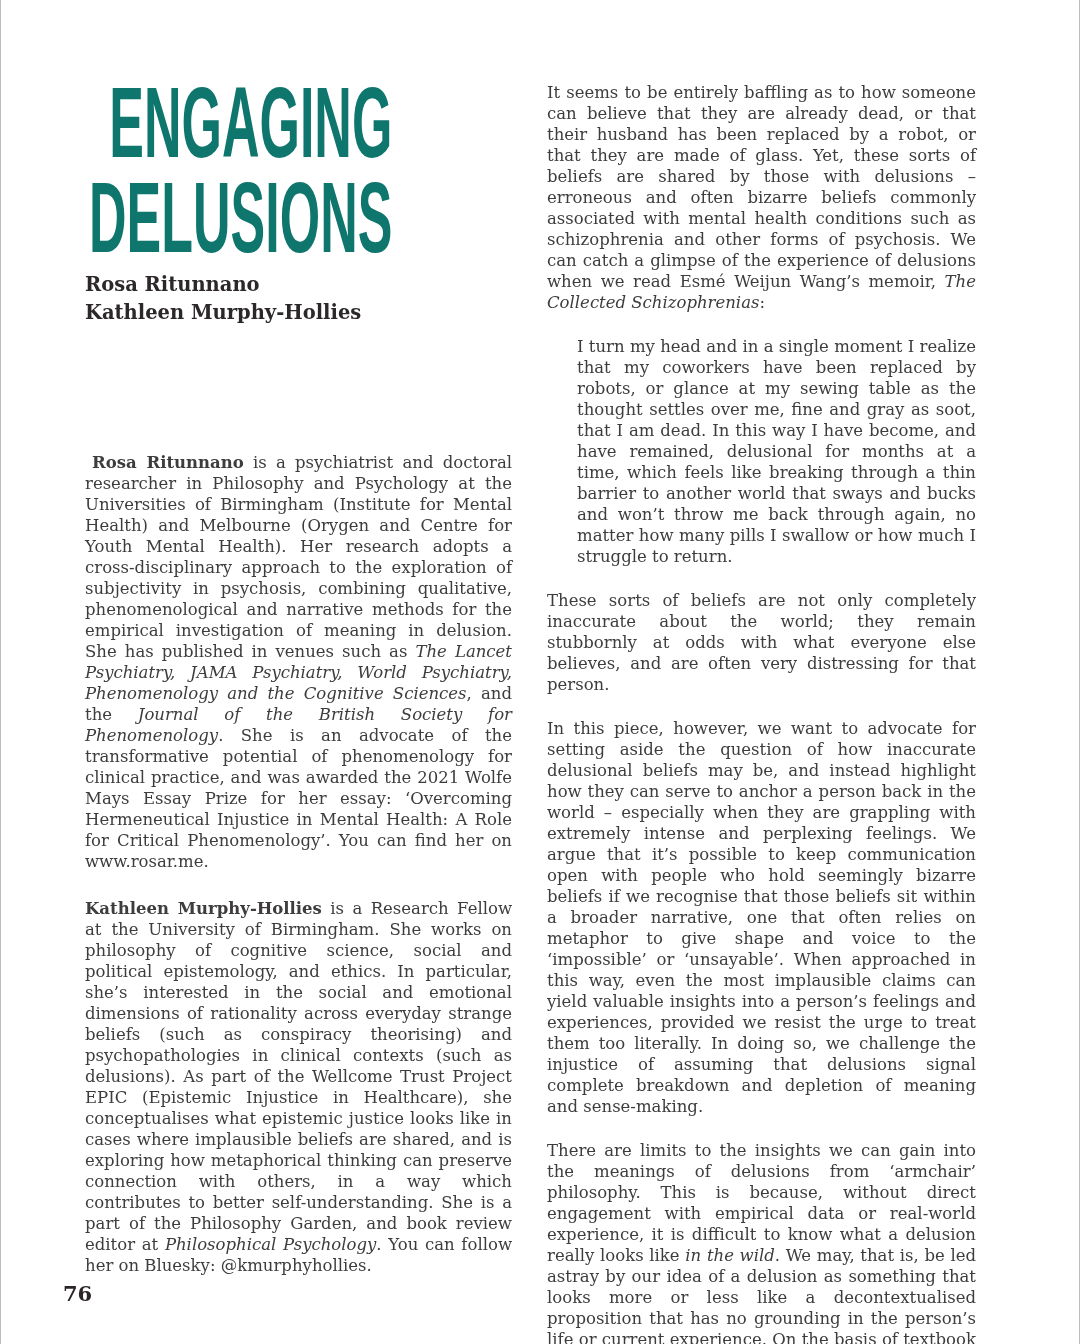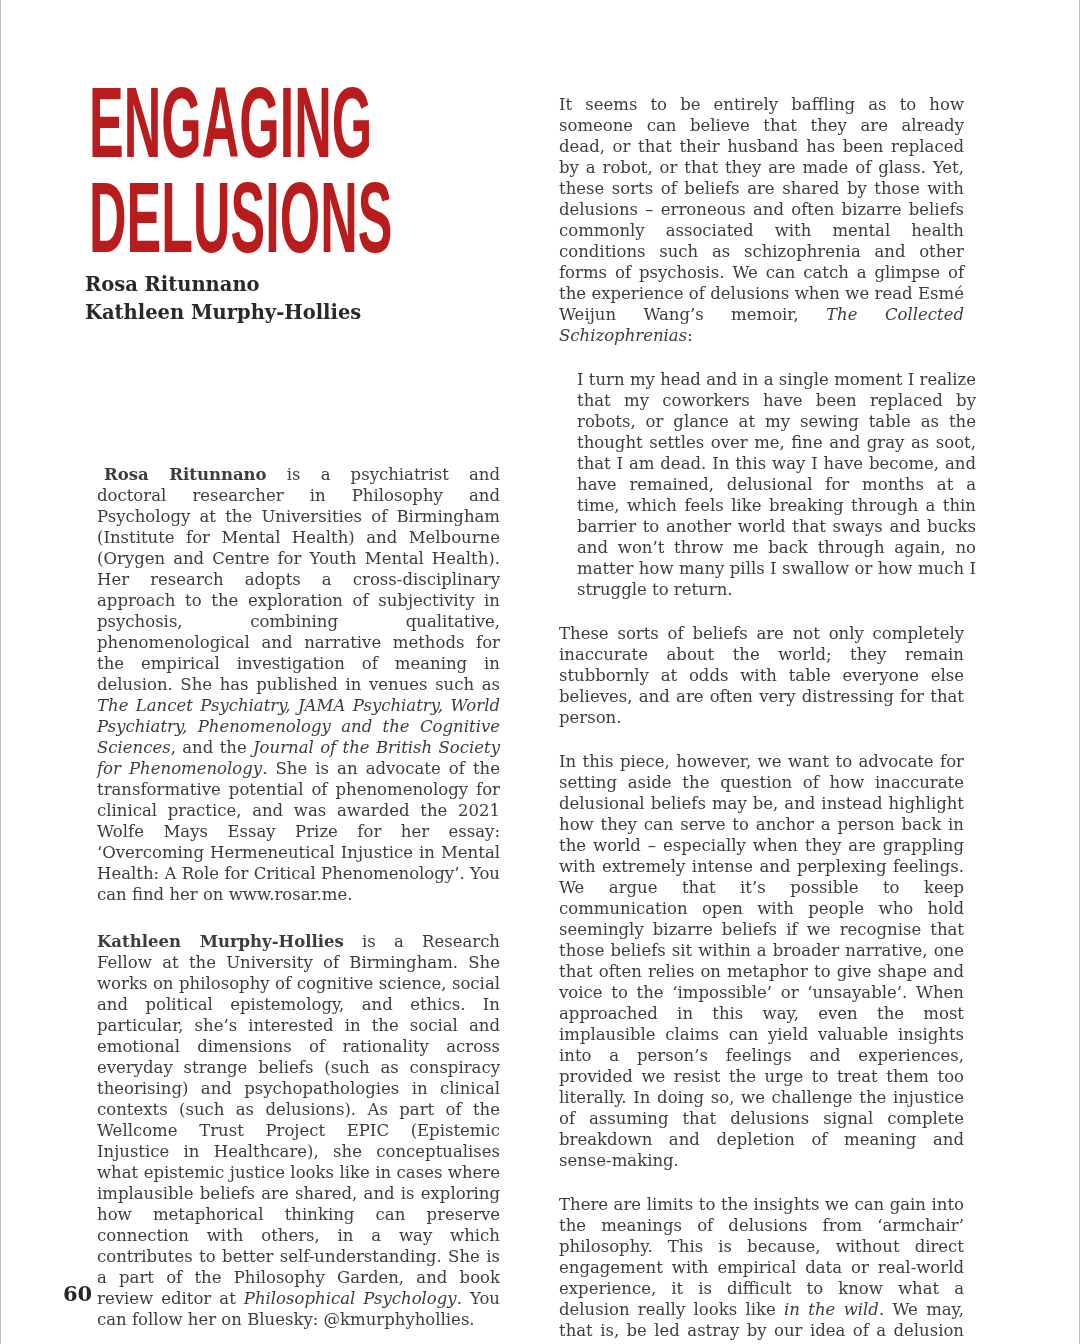--- a/index.html
+++ b/index.html
@@ -18,22 +18,23 @@
   
   .title {
     position: absolute;
     left: 88px;
     top: 75px;
     margin: 0;
     font-family: "Liberation Sans", sans-serif;
     font-weight: 700;
     font-size: 100px;
     line-height: 95px;
-    color: #b91c1c;
+    color: #0f766e;
     letter-spacing: 0;
+    text-align: right;
   }
   .title-line {
     display: block;
     white-space: nowrap;
     transform: scaleX(0.52);
     transform-origin: 0 0;
   }
 
   
   .authors {
@@ -41,21 +42,21 @@
     left: 84px;
     top: 271px;
     font-weight: 700;
     font-size: 19.5px;
     line-height: 28px;
     color: #2c2829;
   }
 
   
   .body-par {
-    margin: 12px;
+    margin: 0;
     font-size: 16.5px;
     line-height: 21px;
     color: #3e3c3d;
     text-align: justify;
   }
 
   
   .bios {
     position: absolute;
     left: 84px;
@@ -104,20 +105,20 @@
   </div>
 
   <div class="bios">
     <p class="body-par first"><span style="font-weight: bold;">Rosa Ritunnano</span><span> is a psychiatrist and doctoral researcher in Philosophy and Psychology at the Universities of Birmingham (Institute for Mental Health) and Melbourne (Orygen and Centre for Youth Mental Health). Her research adopts a cross-disciplinary approach to the exploration of subjectivity in psychosis, combining qualitative, phenomenological and narrative methods for the empirical investigation of meaning in delusion. She has published in venues such as </span><span style="font-style: italic;">The Lancet Psychiatry, JAMA Psychiatry, World Psychiatry, Phenomenology and the Cognitive Sciences</span><span>, and the </span><span style="font-style: italic;">Journal of the British Society for Phenomenology</span><span>. She is an advocate of the transformative potential of phenomenology for clinical practice, and was awarded the 2021 Wolfe Mays Essay Prize for her essay: ‘Overcoming Hermeneutical Injustice in Mental Health: A Role for Critical Phenomenology’. You can find her on www.rosar.me.</span></p>
     <p class="body-par"><span style="font-weight: bold;">Kathleen Murphy-Hollies</span><span> is a Research Fellow at the University of Birmingham. She works on philosophy of cognitive science, social and political epistemology, and ethics. In particular, she’s interested in the social and emotional dimensions of rationality across everyday strange beliefs (such as conspiracy theorising) and psychopathologies in clinical contexts (such as delusions). As part of the Wellcome Trust Project EPIC (Epistemic Injustice in Healthcare), she conceptualises what epistemic justice looks like in cases where implausible beliefs are shared, and is exploring how metaphorical thinking can preserve connection with others, in a way which contributes to better self-understanding. She is a part of the Philosophy Garden, and book review editor at </span><span style="font-style: italic;">Philosophical Psychology</span><span>. You can follow her on Bluesky: @kmurphyhollies.</span></p>
   </div>
 
   <div class="col-right">
     <p class="body-par"><span>It seems to be entirely baffling as to how someone can believe that they are already dead, or that their husband has been replaced by a robot, or that they are made of glass. Yet, these sorts of beliefs are shared by those with delusions – erroneous and often bizarre beliefs commonly associated with mental health conditions such as schizophrenia and other forms of psychosis. We can catch a glimpse of the experience of delusions when we read Esmé Weijun Wang’s memoir, </span><span style="font-style: italic;">The Collected Schizophrenias</span><span>:</span></p>
     <blockquote class="pull-quote body-par"><span>I turn my head and in a single moment I realize that my coworkers have been replaced by robots, or glance at my sewing table as the thought settles over me, fine and gray as soot, that I am dead. In this way I have become, and have remained, delusional for months at a time, which feels like breaking through a thin barrier to another world that sways and bucks and won’t throw me back through again, no matter how many pills I swallow or how much I struggle to return.</span></blockquote>
-    <p class="body-par"><span>These sorts of beliefs are not only completely inaccurate about the world; they remain stubbornly at odds with table everyone else believes, and are often very distressing for that person.</span></p>
+    <p class="body-par"><span>These sorts of beliefs are not only completely inaccurate about the world; they remain stubbornly at odds with what everyone else believes, and are often very distressing for that person.</span></p>
     <p class="body-par"><span>In this piece, however, we want to advocate for setting aside the question of how inaccurate delusional beliefs may be, and instead highlight how they can serve to anchor a person back in the world – especially when they are grappling with extremely intense and perplexing feelings. We argue that it’s possible to keep communication open with people who hold seemingly bizarre beliefs if we recognise that those beliefs sit within a broader narrative, one that often relies on metaphor to give shape and voice to the ‘impossible’ or ‘unsayable’. When approached in this way, even the most implausible claims can yield valuable insights into a person’s feelings and experiences, provided we resist the urge to treat them too literally. In doing so, we challenge the injustice of assuming that delusions signal complete breakdown and depletion of meaning and sense-making.</span></p>
     <p class="body-par"><span>There are limits to the insights we can gain into the meanings of delusions from ‘armchair’ philosophy. This is because, without direct engagement with empirical data or real-world experience, it is difficult to know what a delusion really looks like </span><span style="font-style: italic;">in the wild</span><span>. We may, that is, be led astray by our idea of a delusion as something that looks more or less like a decontextualised proposition that has no grounding in the person’s life or current experience. On the basis of textbook examples of delusions (the ‘garden variety’ of delusions so to speak), we may expect</span></p>
   </div>
 
-  <div class="page-number">60</div>
+  <div class="page-number">76</div>
 
 </div>
 
 </body></html>

